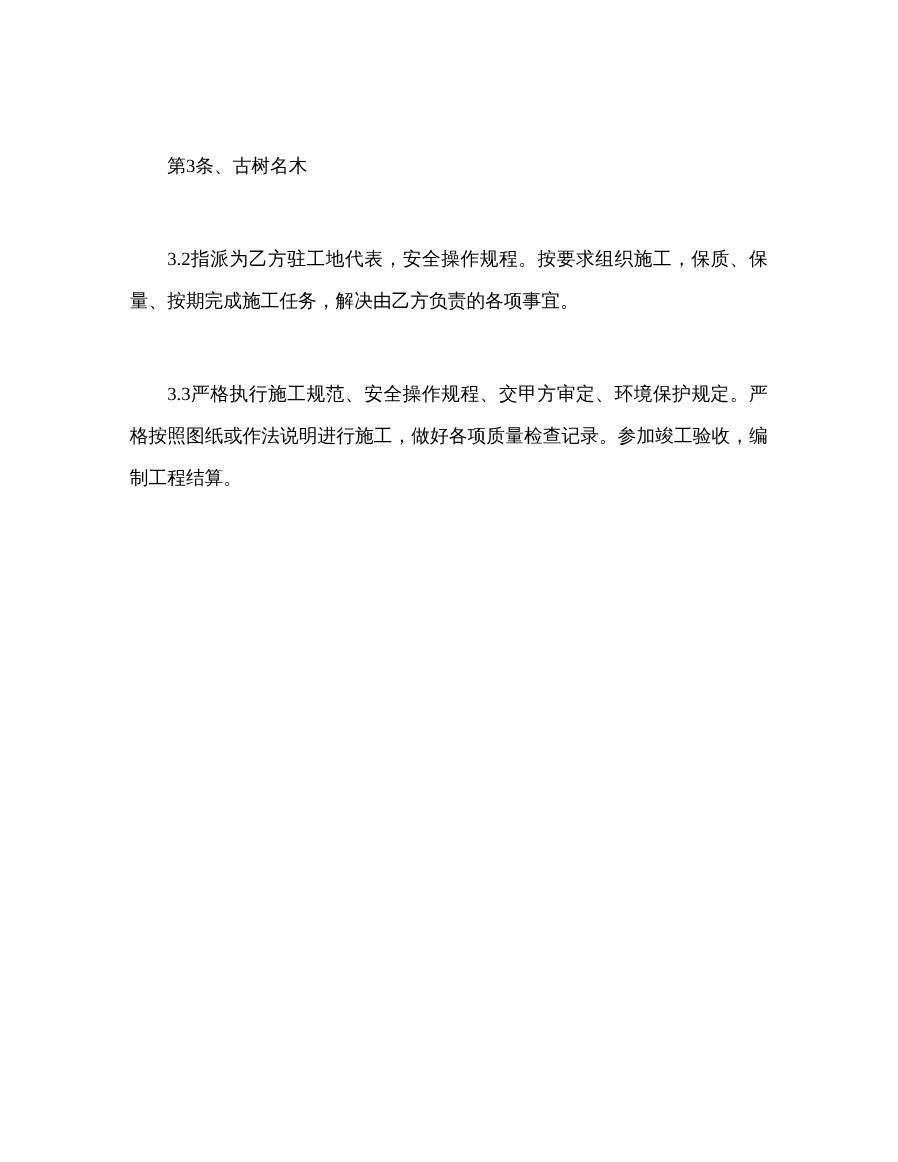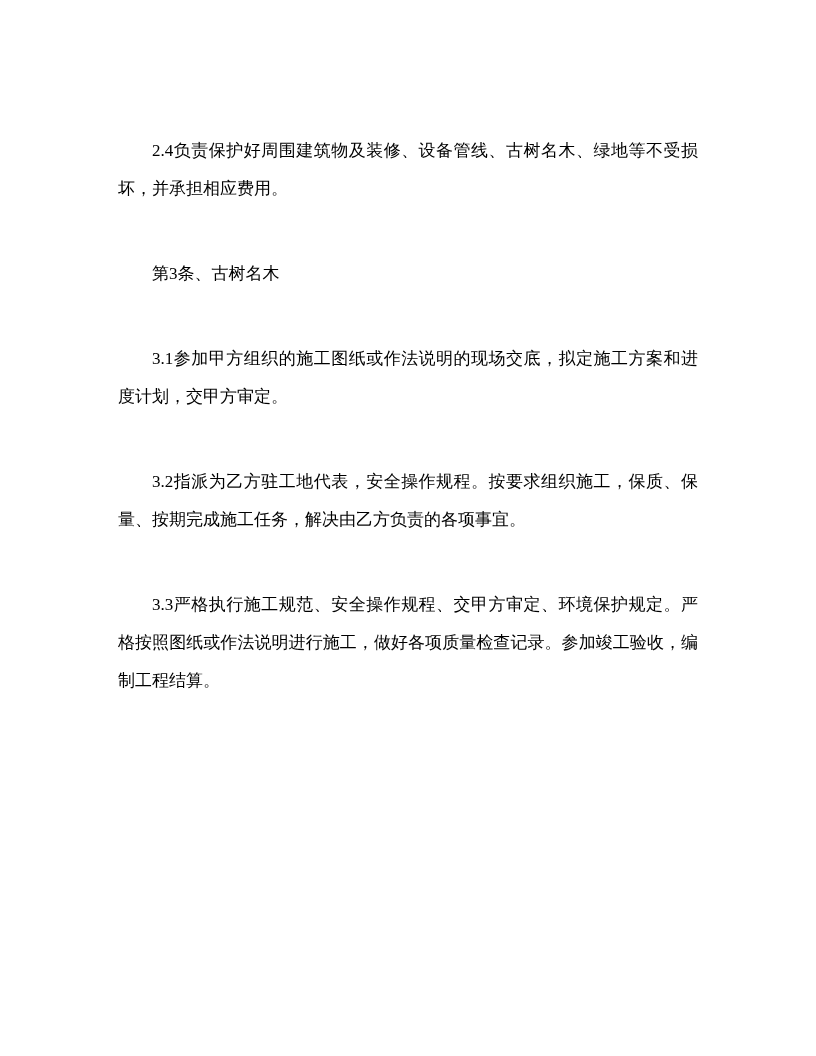--- a/index.html
+++ b/index.html
@@ -35,19 +35,17 @@
     text-indent: 2em;
     word-break: break-all;
     color: #000000;
   }
 </style>
 </head>
 <body>
 
 <div class="page">
   <div class="content">
-    <p class="para">2.4负责保护好周围建筑物及装修、设备管线、古树名木、绿地等不受损坏，并承担相应费用。</p>
     <p class="para">第3条、古树名木</p>
-    <p class="para">3.1参加甲方组织的施工图纸或作法说明的现场交底，拟定施工方案和进度计划，交甲方审定。</p>
     <p class="para">3.2指派为乙方驻工地代表，安全操作规程。按要求组织施工，保质、保量、按期完成施工任务，解决由乙方负责的各项事宜。</p>
     <p class="para">3.3严格执行施工规范、安全操作规程、交甲方审定、环境保护规定。严格按照图纸或作法说明进行施工，做好各项质量检查记录。参加竣工验收，编制工程结算。</p>
   </div>
 </div>
 
 </body></html>

